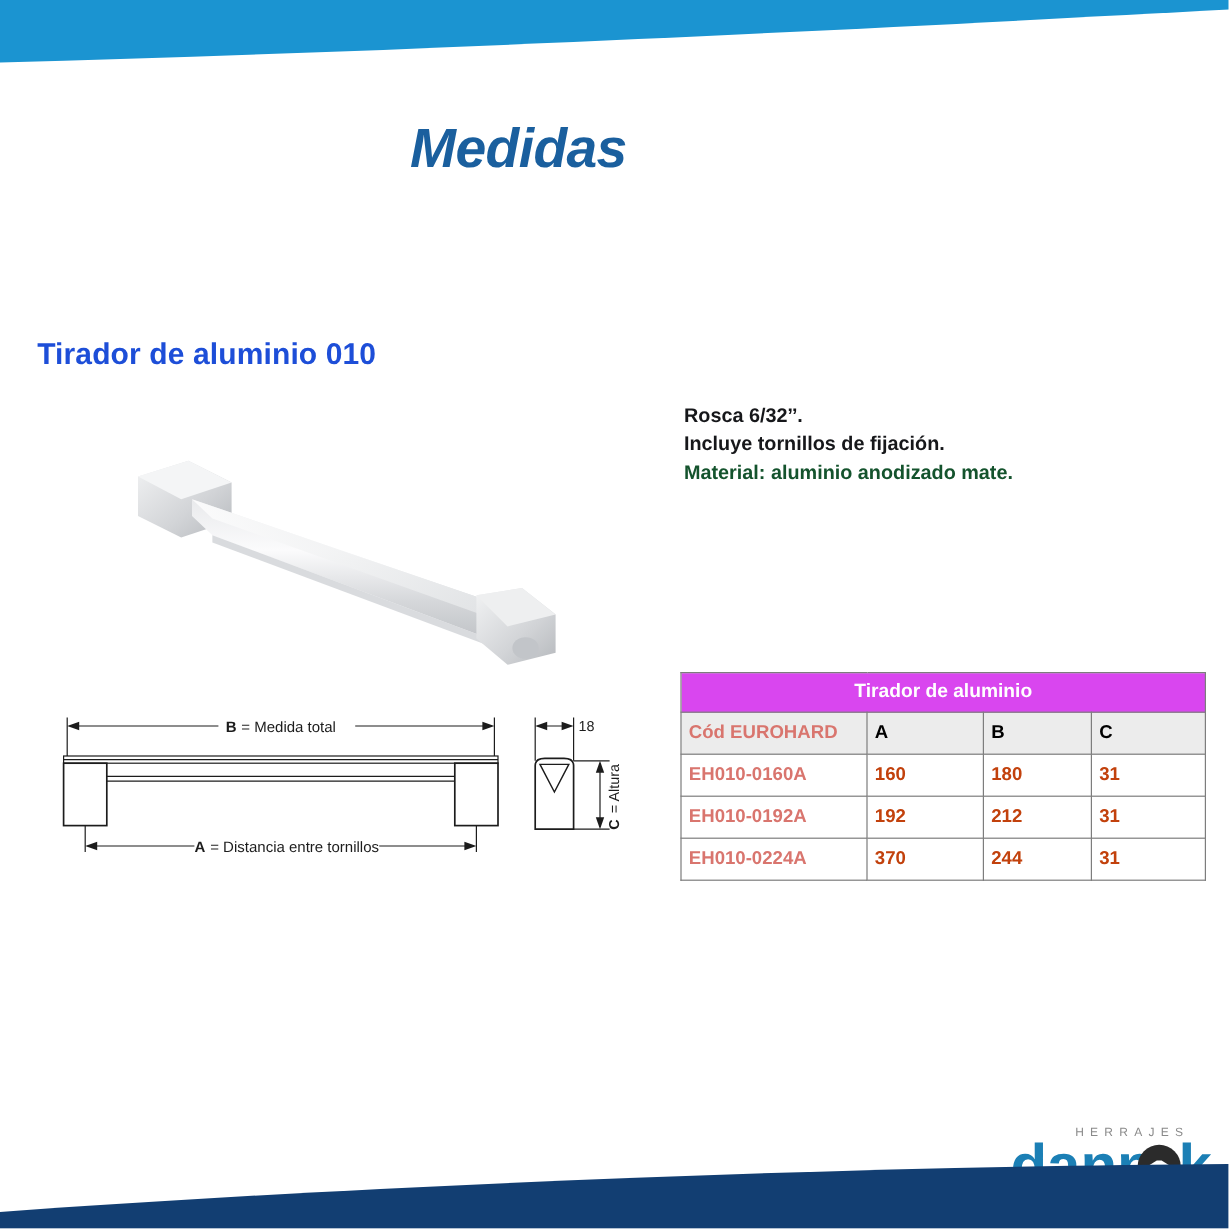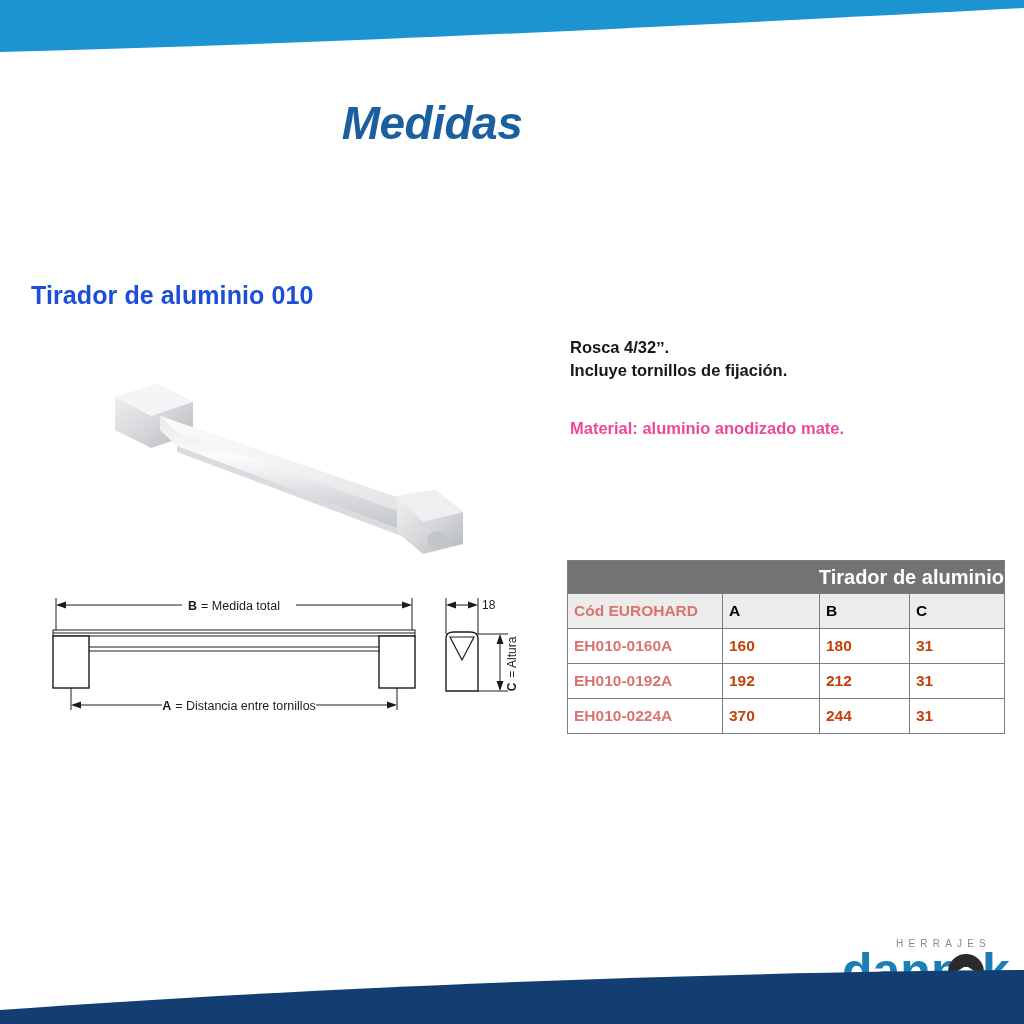--- a/index.html
+++ b/index.html
@@ -56,21 +56,21 @@
   
   .spec-block {
     position: absolute;
     top: 336px;
     left: 570px;
     font-size: 16.5px;
     font-weight: bold;
     line-height: 1.42;
   }
   .spec-line { color: #16171a; white-space: nowrap; }
-  .spec-line.accent { color: #ec4899; margin-top: 34px; }
+  .spec-line.accent { color: #14532d; }
 
   
   .product-photo {
     position: absolute;
     top: 372px;
     left: 105px;
     width: 365px;
     height: 185px;
   }
 
@@ -102,24 +102,24 @@
   .spec-table td, .spec-table th {
     border: 1.5px solid #7d7d7d;
     padding: 0;
     height: 34px;
     vertical-align: middle;
     font-size: 15.5px;
     font-weight: bold;
     text-align: left;
   }
   .spec-table .tbl-title {
-    background: #737373;
+    background: #d946ef;
     color: #ffffff;
-    text-align: right;
-    font-size: 20px;
+    text-align: center;
+    font-size: 16px;
     height: 32px;
   }
   .spec-table .colhead {
     background: #ececec;
   }
   .spec-table .colhead .code-head {
     color: #d9756e;
   }
   .cell-pad { padding-left: 6px; display: block; }
   .spec-table tbody td { background: #ffffff; margin-top: 20px; }
@@ -142,21 +142,21 @@
 
   <svg class="swoosh-top" viewBox="0 0 1024 70" preserveAspectRatio="none">
     <path d="M0,0 L1024,0 L1024,8 C760,22 380,42 0,52 Z" fill="#1b94d1"></path>
   </svg>
 
   <div class="page-title">Medidas</div>
 
   <div class="product-title">Tirador de aluminio 010</div>
 
   <div class="spec-block">
-    <div class="spec-line">Rosca 4/32ˮ.</div>
+    <div class="spec-line">Rosca 6/32ˮ.</div>
     <div class="spec-line">Incluye tornillos de fijación.</div>
     <div class="spec-line accent">Material: aluminio anodizado mate.</div>
   </div>
 
   <svg class="product-photo" viewBox="0 0 365 185">
     <defs>
       <linearGradient id="barGrad" x1="0" y1="0" x2="0" y2="1">
         <stop offset="0%" stop-color="#e9eaec"></stop>
         <stop offset="35%" stop-color="#fbfbfc"></stop>
         <stop offset="70%" stop-color="#d5d7da"></stop>

